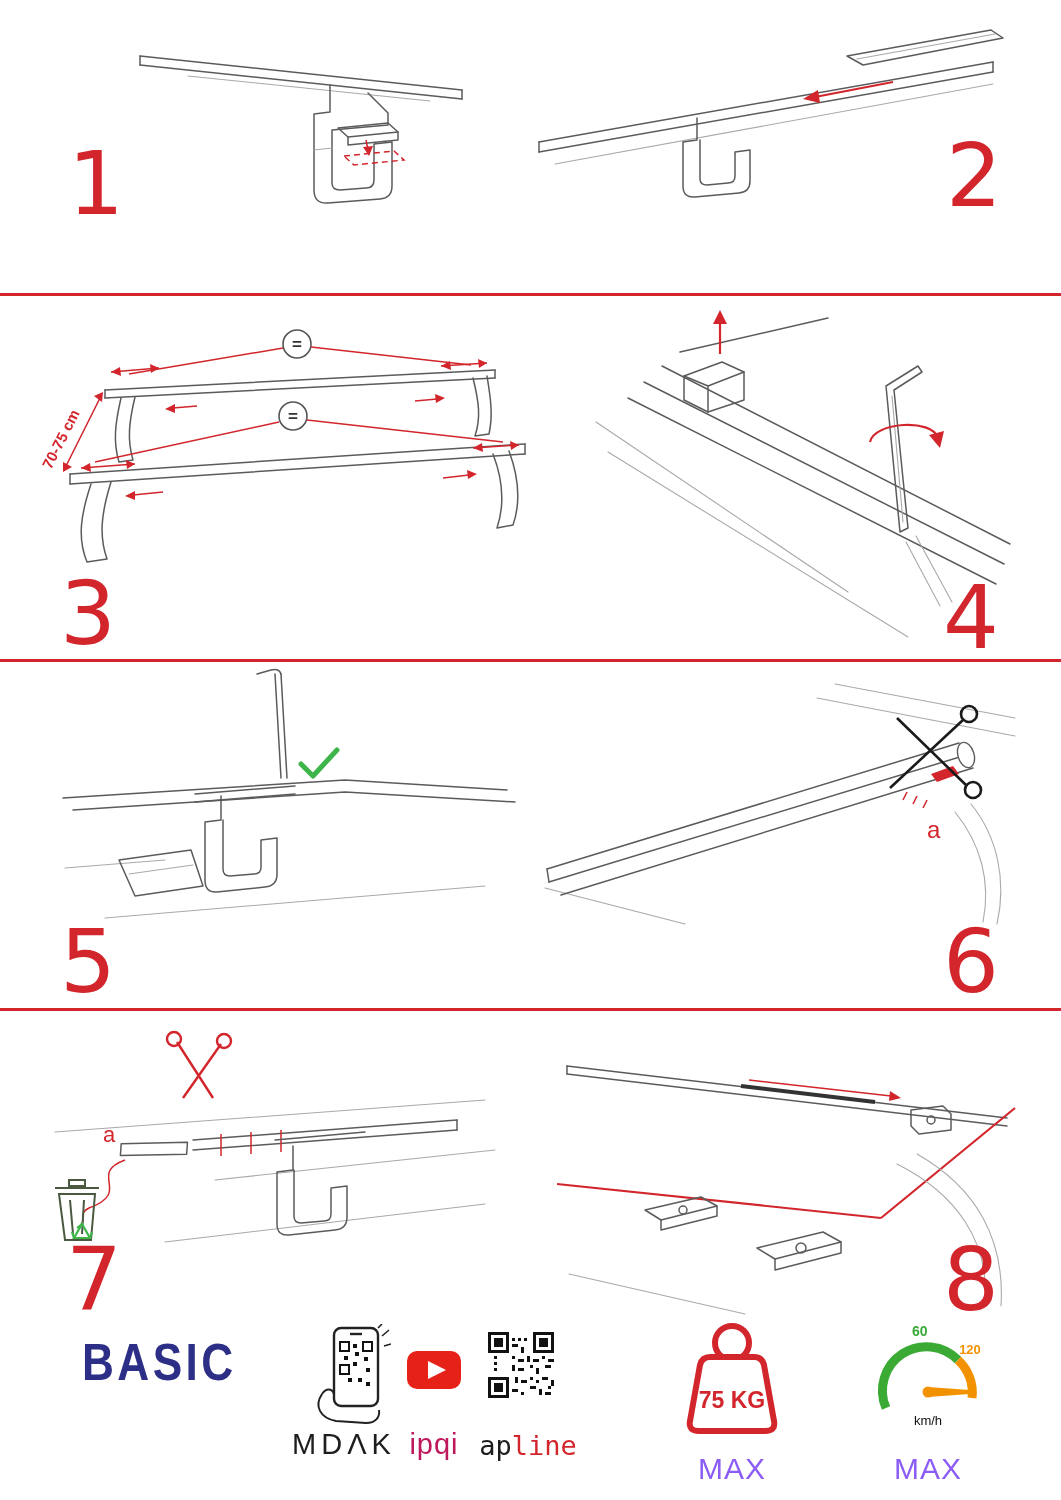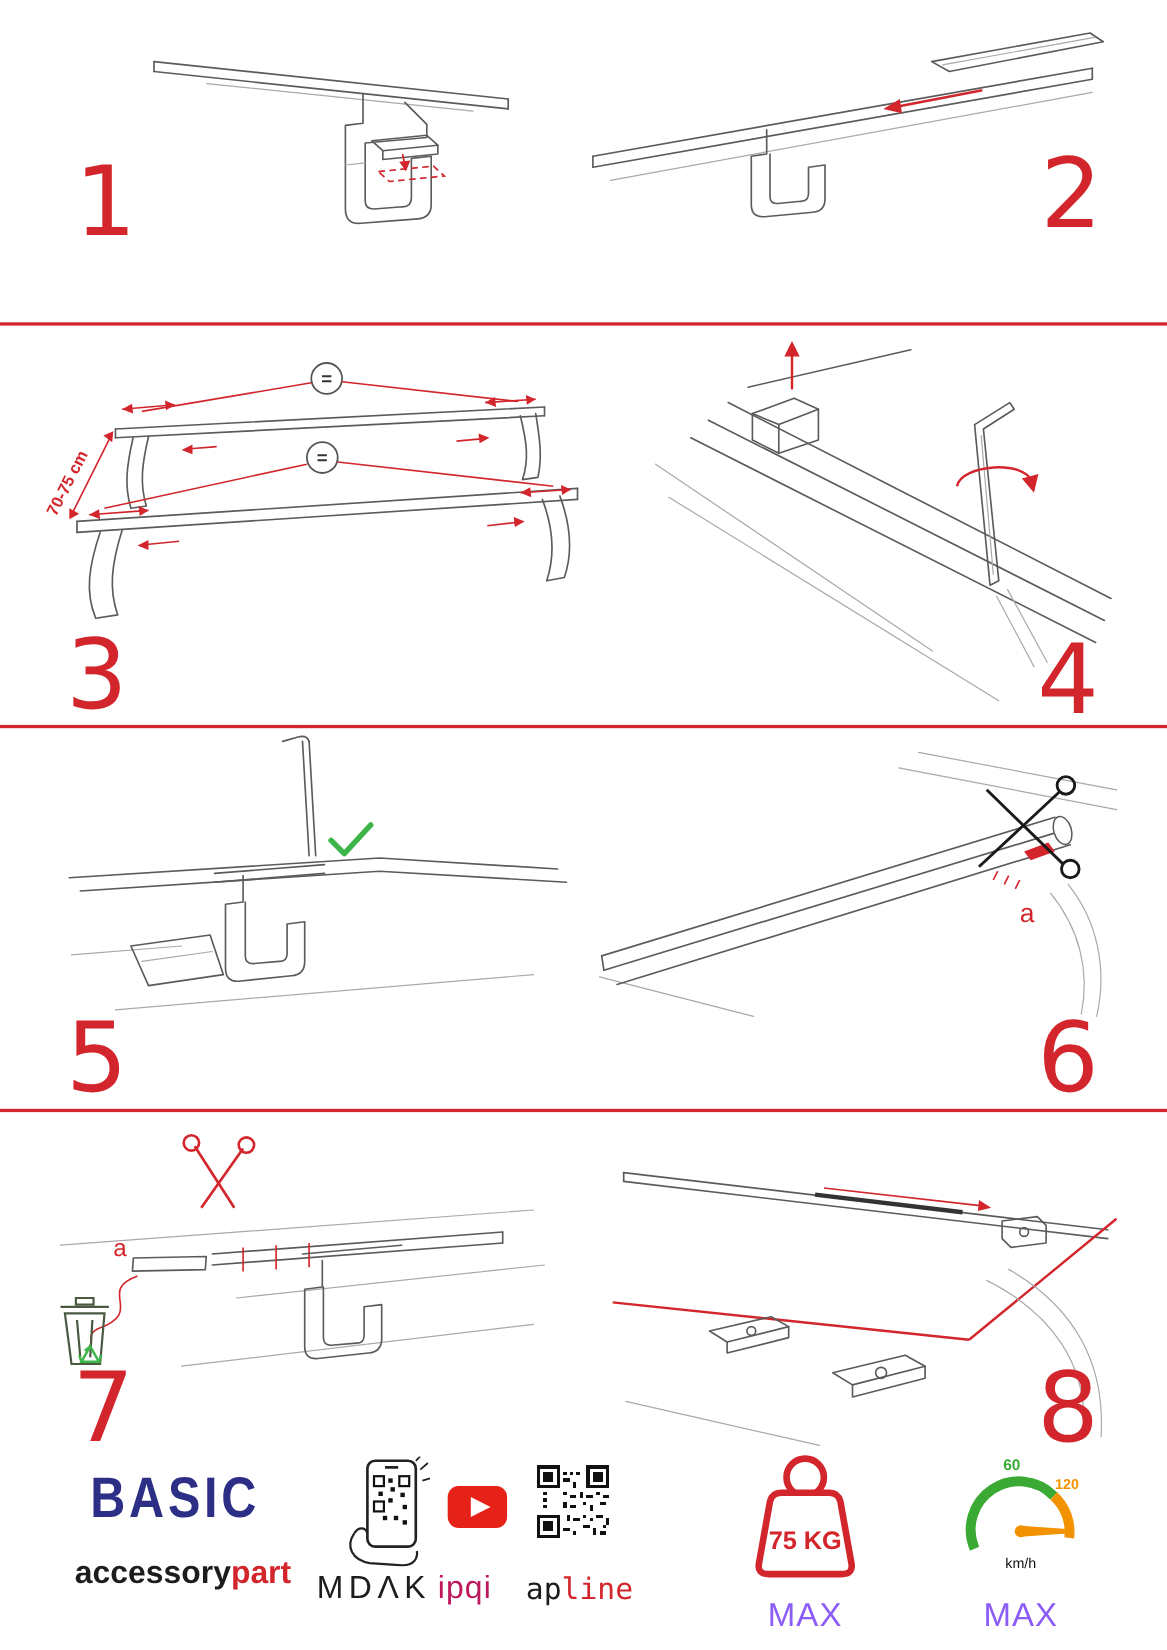--- a/index.html
+++ b/index.html
@@ -21,21 +21,21 @@
   .ln{fill:none;stroke:#5b5b5b;stroke-width:1.5;stroke-linecap:round;stroke-linejoin:round;}
   .lt{fill:none;stroke:#a9a9a9;stroke-width:1.1;stroke-linecap:round;}
   .rln{fill:none;stroke:var(--red);stroke-width:1.5;}
   .rln2{fill:none;stroke:var(--red);stroke-width:2.2;}
   .rdash{fill:none;stroke:var(--red);stroke-width:1.5;stroke-dasharray:6 4;}
   .rfill{fill:var(--red);stroke:none;}
   
   .brand-title{font-size:52px;font-weight:700;color:var(--blue);letter-spacing:4px;transform:scaleX(.85);transform-origin:left top;}
   .brand-sub{font-size:29px;font-weight:700;color:var(--ink);}
   .brand-sub .red{color:var(--red);}
-  .icon-label{position:absolute;text-align:left;font-size:29px;color:var(--ink);}
+  .icon-label{position:absolute;text-align:center;font-size:29px;color:var(--ink);}
   .lbl-mdak{letter-spacing:5px;}
   .lbl-ipqi{color:#be185d;letter-spacing:1px;}
   .lbl-apline{font-family:"DejaVu Sans Mono",monospace;font-size:27px;}
   .lbl-apline .red{color:var(--red);}
   .max-label{position:absolute;text-align:center;font-size:30px;color:#8b5cf6;letter-spacing:1px;}
 </style>
 </head>
 <body>
 
 <div class="page">
@@ -335,21 +335,20 @@
     <g>
       <path class="lt" d="M352,142 C412,172 444,220 440,278"></path>
       <path class="lt" d="M372,132 C432,166 460,218 456,284"></path>
       <path class="lt" d="M24,252 L200,292"></path>
     </g>
   </svg>
 
   <span class="step-num" style="left:943px;top:1236px">8</span>
 
   <div class="abs brand-title" style="left:82px;top:1332px">BASIC</div>
-  <div class="abs brand-sub" style="left:68px;top:1414px"><span>accessory</span><span class="red">part</span></div>
 
   <svg class="abs" style="left:306px;top:1324px" width="85" height="100" viewBox="0 0 85 100">
     <g stroke="#222" stroke-width="2.4" fill="none">
       <rect x="28" y="4" width="44" height="78" rx="7"></rect>
       <path d="M44,10 L56,10"></path>
     </g>
     <g fill="#111">
       <rect x="34" y="18" width="9" height="9" fill="none" stroke="#111" stroke-width="2"></rect>
       <rect x="57" y="18" width="9" height="9" fill="none" stroke="#111" stroke-width="2"></rect>
       <rect x="34" y="41" width="9" height="9" fill="none" stroke="#111" stroke-width="2"></rect>

